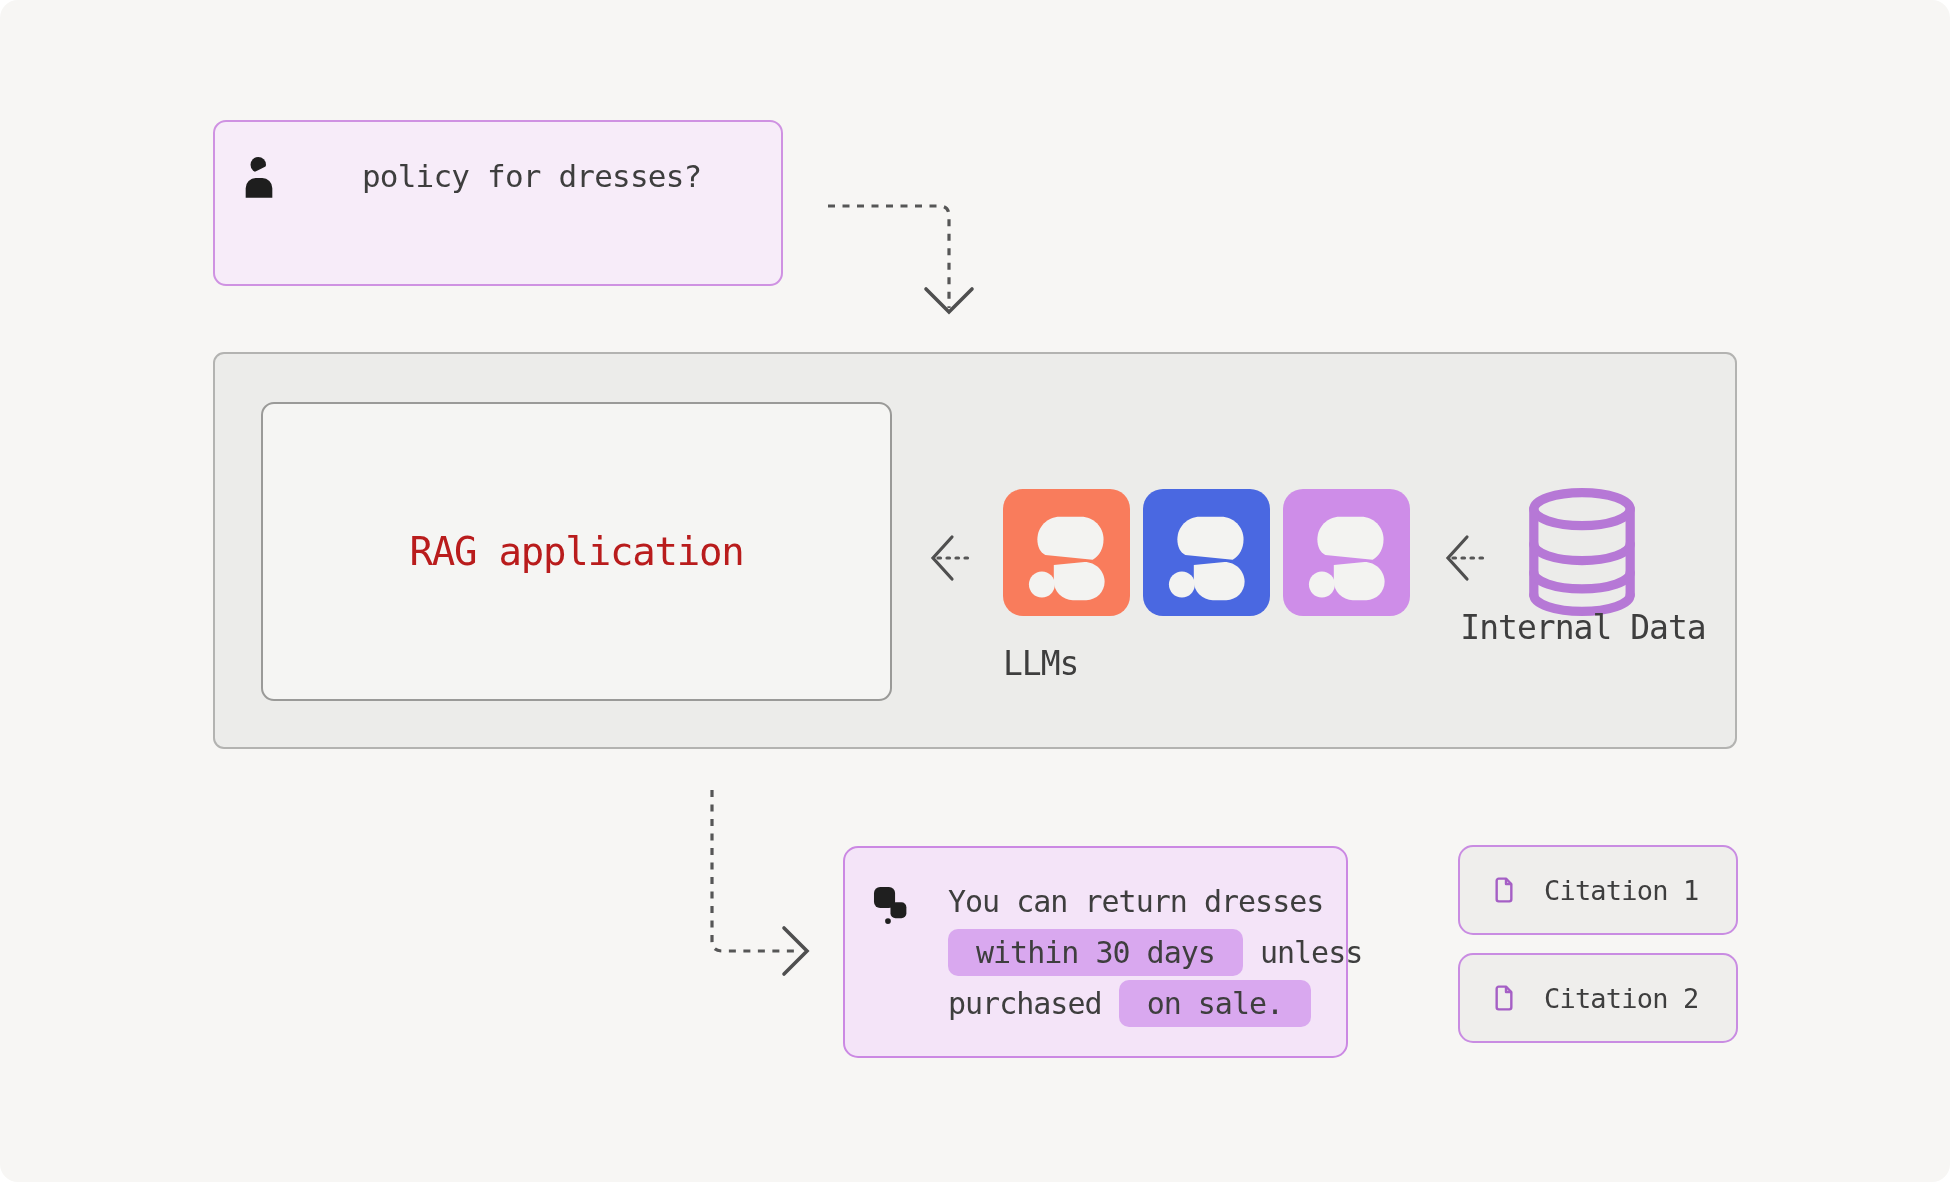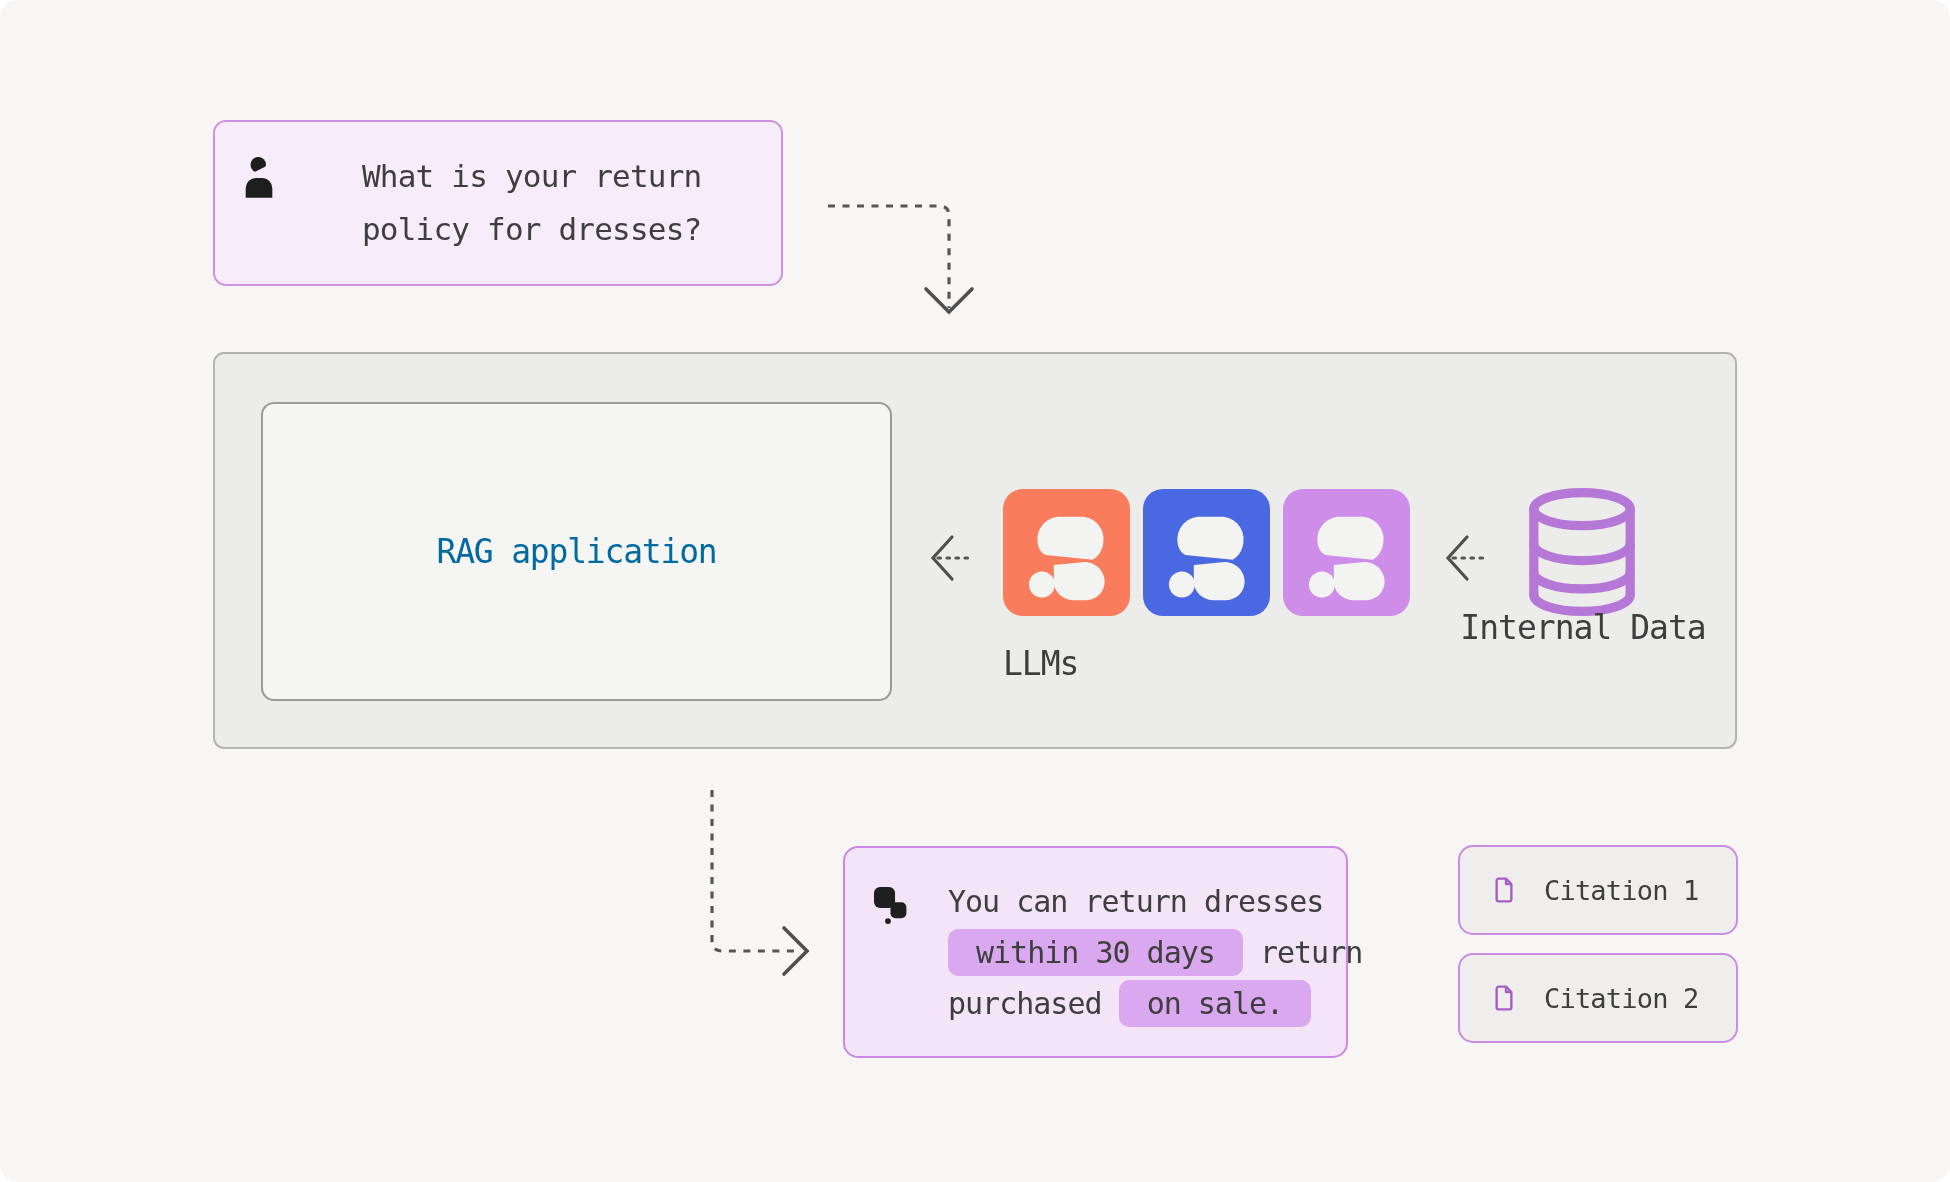--- a/index.html
+++ b/index.html
@@ -37,21 +37,21 @@
     border: 2px solid #b3b3b1;
     border-radius: 11px;
   }
   .rag-box {
     left: 261px; top: 402px; width: 631px; height: 299px;
     background: #f5f5f3;
     border: 2px solid #9a9a98;
     border-radius: 13px;
     display: flex; align-items: center; justify-content: center;
   }
-  .rag-box-label { font-size: 33px; letter-spacing: -1.2px; color: #0369a1; }
+  .rag-box-label { font-size: 39px; letter-spacing: -1.2px; color: #b91c1c; }
 
   .llm-tile {
     top: 489px; width: 127px; height: 127px; border-radius: 20px;
   }
   .llm-tile svg { position: absolute; left: 0; top: 0; width: 100%; height: 100%; }
   .tile-1 { left: 1003px; }
   .tile-2 { left: 1143px; }
   .tile-3 { left: 1283px; }
 
   .llms-label {
@@ -107,21 +107,20 @@
 
   <div class="abs question-card"></div>
   <span class="abs question-icon">
     <svg viewBox="0 0 20 26" width="36" height="48">
       <circle cx="9.6" cy="5.1" r="4.3" fill="#1e1e1e"></circle>
       <path d="M2.6 23.4 v-5.3 a5.6 5.6 0 0 1 5.6 -5.6 h3.6 a5.6 5.6 0 0 1 5.6 5.6 v5.3 z" fill="#1e1e1e"></path>
       <line x1="0" y1="14.2" x2="16.2" y2="6.2" stroke="#f7ecf9" stroke-width="2.6"></line>
     </svg>
   </span>
   <div class="abs question-text">
-    <div>What is your return</div>
     <div>policy for dresses?</div>
   </div>
 
   <svg class="abs arrow-svg" style="left:820px; top:190px;" width="170" height="140" viewBox="0 0 170 140">
     <path d="M8 16 H119 Q129 16 129 26 V118" fill="none" stroke="#565656" stroke-width="3.2" stroke-dasharray="7 7.5"></path>
     <path d="M106 99 L129 122 L152 99" fill="none" stroke="#4f4f4f" stroke-width="3.6" stroke-linecap="round"></path>
   </svg>
 
   <div class="abs rag-container"></div>
 
@@ -184,21 +183,21 @@
   <div class="abs answer-card"></div>
   <span class="abs answer-icon">
     <svg viewBox="0 0 24 24" width="46" height="46">
       <rect x="2.6" y="2.6" width="11" height="11" rx="3.2" fill="#1f1f1f"></rect>
       <rect x="11.2" y="10.6" width="8.3" height="8.3" rx="2.6" fill="#1f1f1f"></rect>
       <circle cx="9.9" cy="20.4" r="1.5" fill="#1f1f1f"></circle>
     </svg>
   </span>
   <div class="abs answer-text">
     <div><span>You can return dresses</span></div>
-    <div><span class="hl">within 30 days</span><span> return</span></div>
+    <div><span class="hl">within 30 days</span><span> unless</span></div>
     <div><span>purchased </span><span class="hl">on sale.</span></div>
   </div>
 
   <div class="abs citation-card citation-1">
     <span class="doc">
       <svg viewBox="0 0 24 24" width="32" height="32">
         <g fill="none" stroke="#a55fc5" stroke-width="1.8" stroke-linejoin="round">
           <path d="M13.5 3.5 H8 C7.2 3.5 6.5 4.2 6.5 5 V19 C6.5 19.8 7.2 20.5 8 20.5 H16 C16.8 20.5 17.5 19.8 17.5 19 V7.5 Z"></path>
           <path d="M13.5 3.5 V7.5 H17.5"></path>
         </g>

